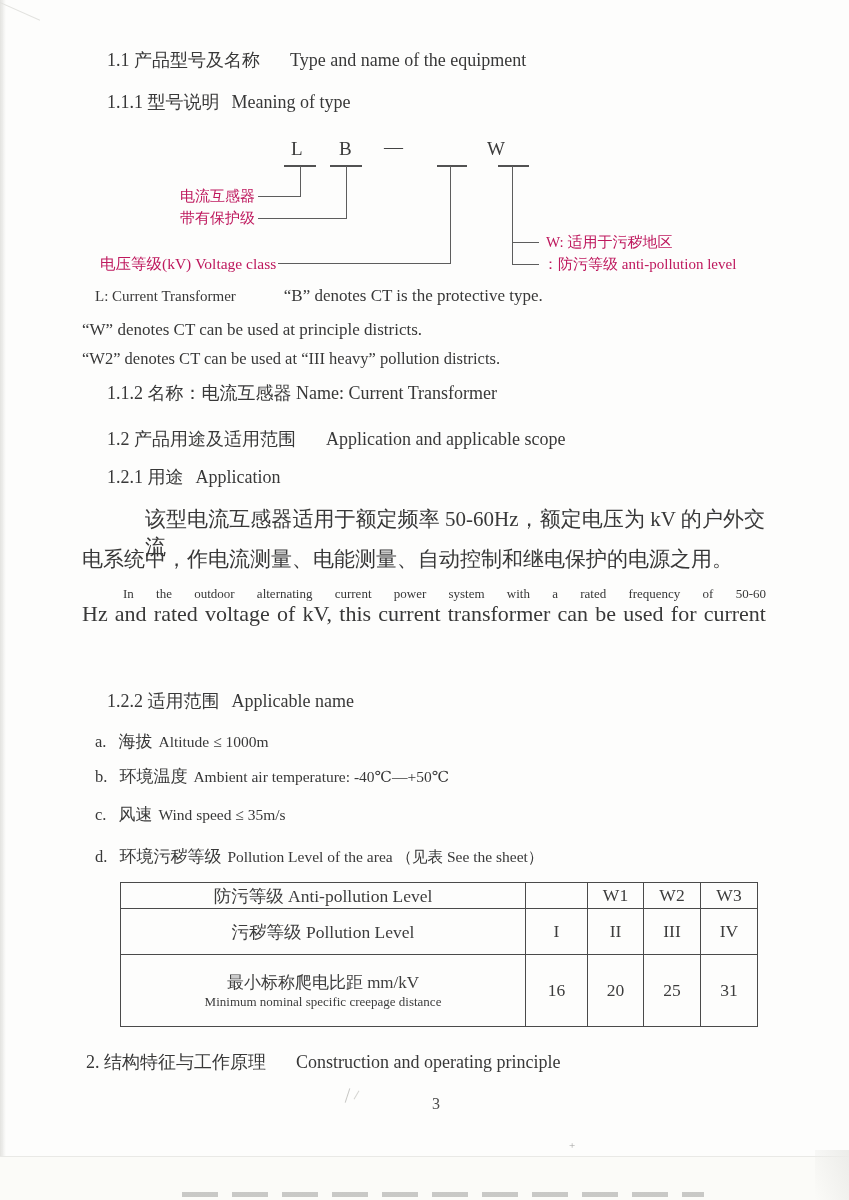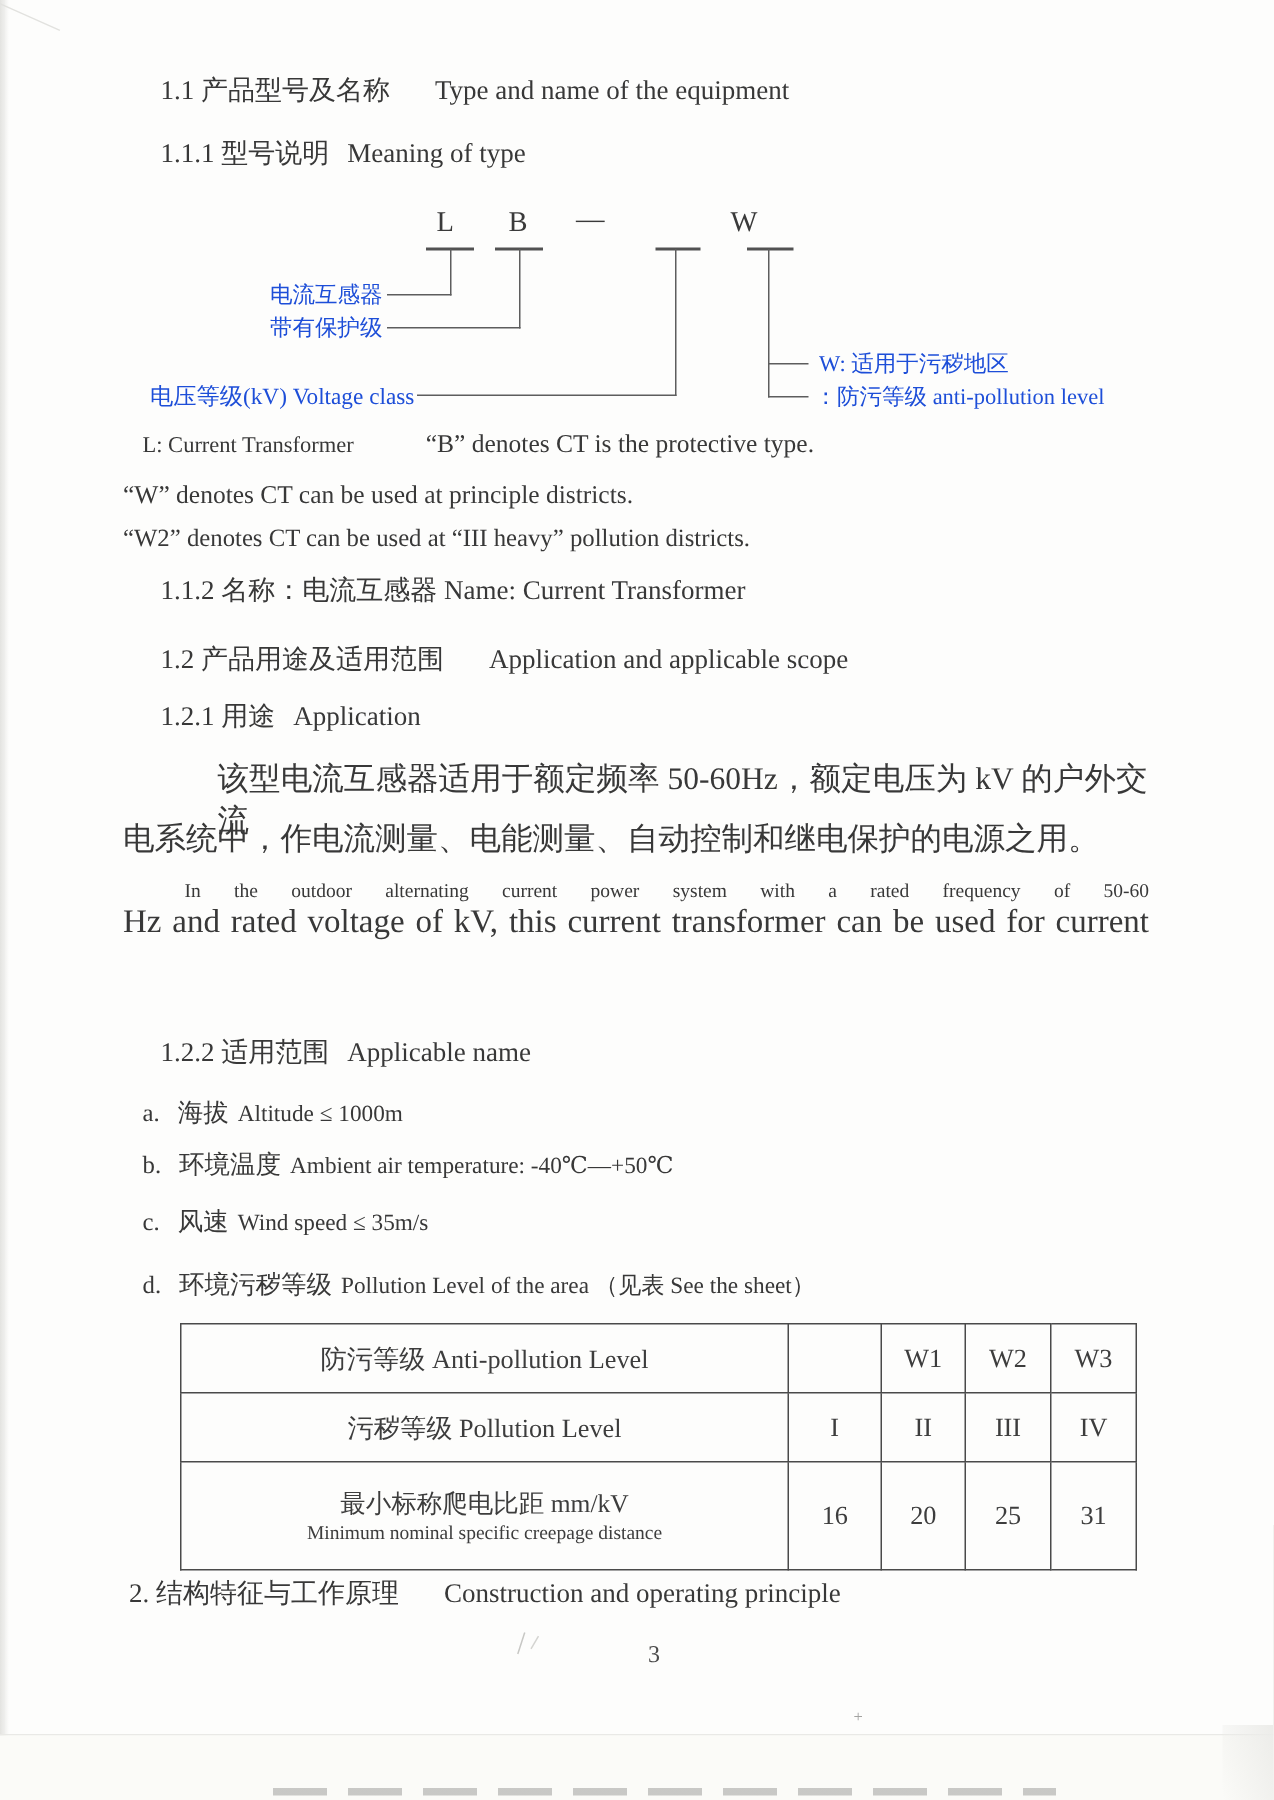--- a/index.html
+++ b/index.html
@@ -9,21 +9,21 @@
     font-family:"Liberation Serif","DejaVu Serif",serif;
     color:#383838;
   }
   .abs{position:absolute;white-space:nowrap;}
   .h{font-size:18px;}
   .h .en{margin-left:30px;margin-top:44px;}
   .h .en-sm{margin-left:12px;}
   .body-t{font-size:21px;}
   .note-sm{font-size:15px;}
   .note{font-size:16.5px;}
-  .dia-label{font-size:15px;color:#1d4ed8;}
+  .dia-label{font-size:15px;color:#be185d;}
   .dia-letter{font-size:19px;color:#3a3a3a;}
   .vl{position:absolute;width:1.4px;background:#5d5d5d;}
   .hl{position:absolute;height:1.4px;background:#5d5d5d;}
   .ul{position:absolute;height:1.6px;background:#525252;}
   .just{text-align:justify;white-space:normal;}
   .just::after{content:"";display:inline-block;width:100%;height:0;}
   .item .zh{font-size:17px;}
   .item .en{font-size:15.5px;margin-left:6px;}
   .item .pf{font-size:16.5px;margin-right:12px;}
   table.pol{border-collapse:collapse;table-layout:fixed;position:absolute;left:120px;top:882px;width:637px;}
@@ -134,21 +134,21 @@
 
   <table class="pol">
     <colgroup>
         <col style="width:405px">
         <col style="width:62px">
         <col style="width:56px">
         <col style="width:57px">
         <col style="width:57px">
       </colgroup>
     <tbody>
-        <tr style="height:46px;">
+        <tr style="height:26px;">
       <td>防污等级 Anti-pollution Level</td>
       <td></td>
       <td>W1</td>
       <td>W2</td>
       <td>W3</td>
     </tr>
     <tr style="height:46px;">
       <td>污秽等级 Pollution Level</td>
       <td>I</td>
       <td>II</td>

